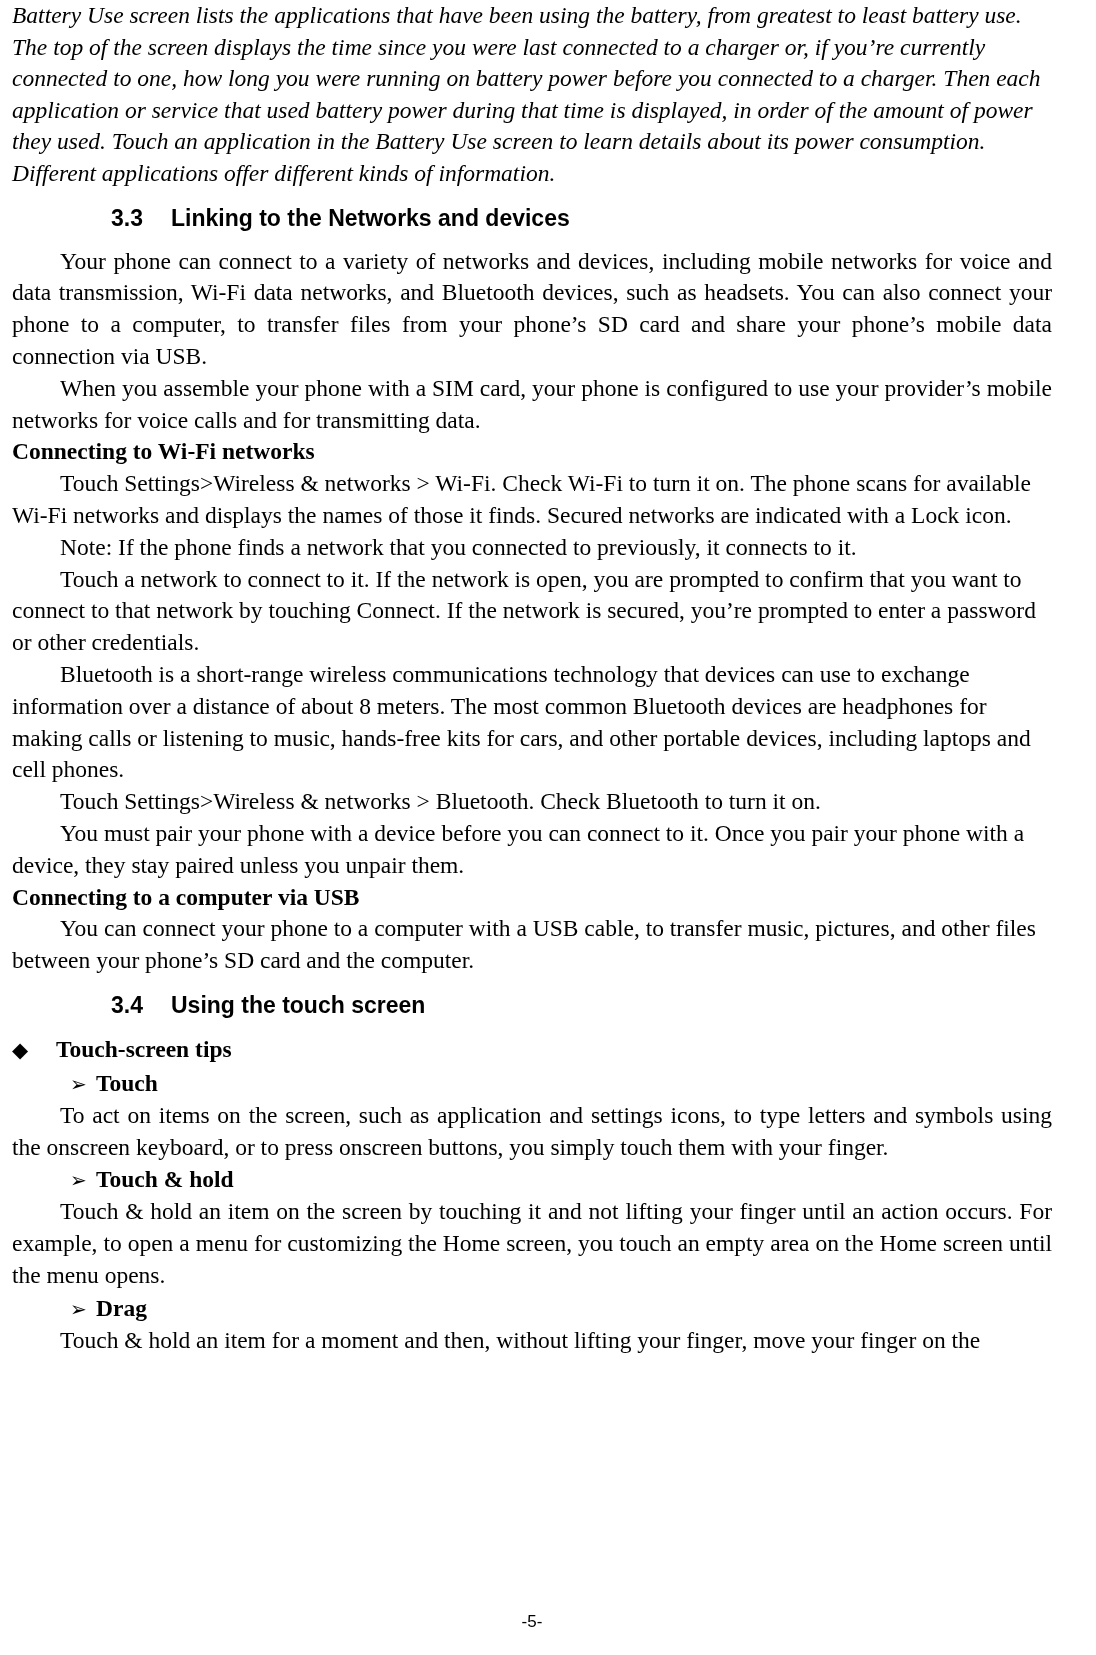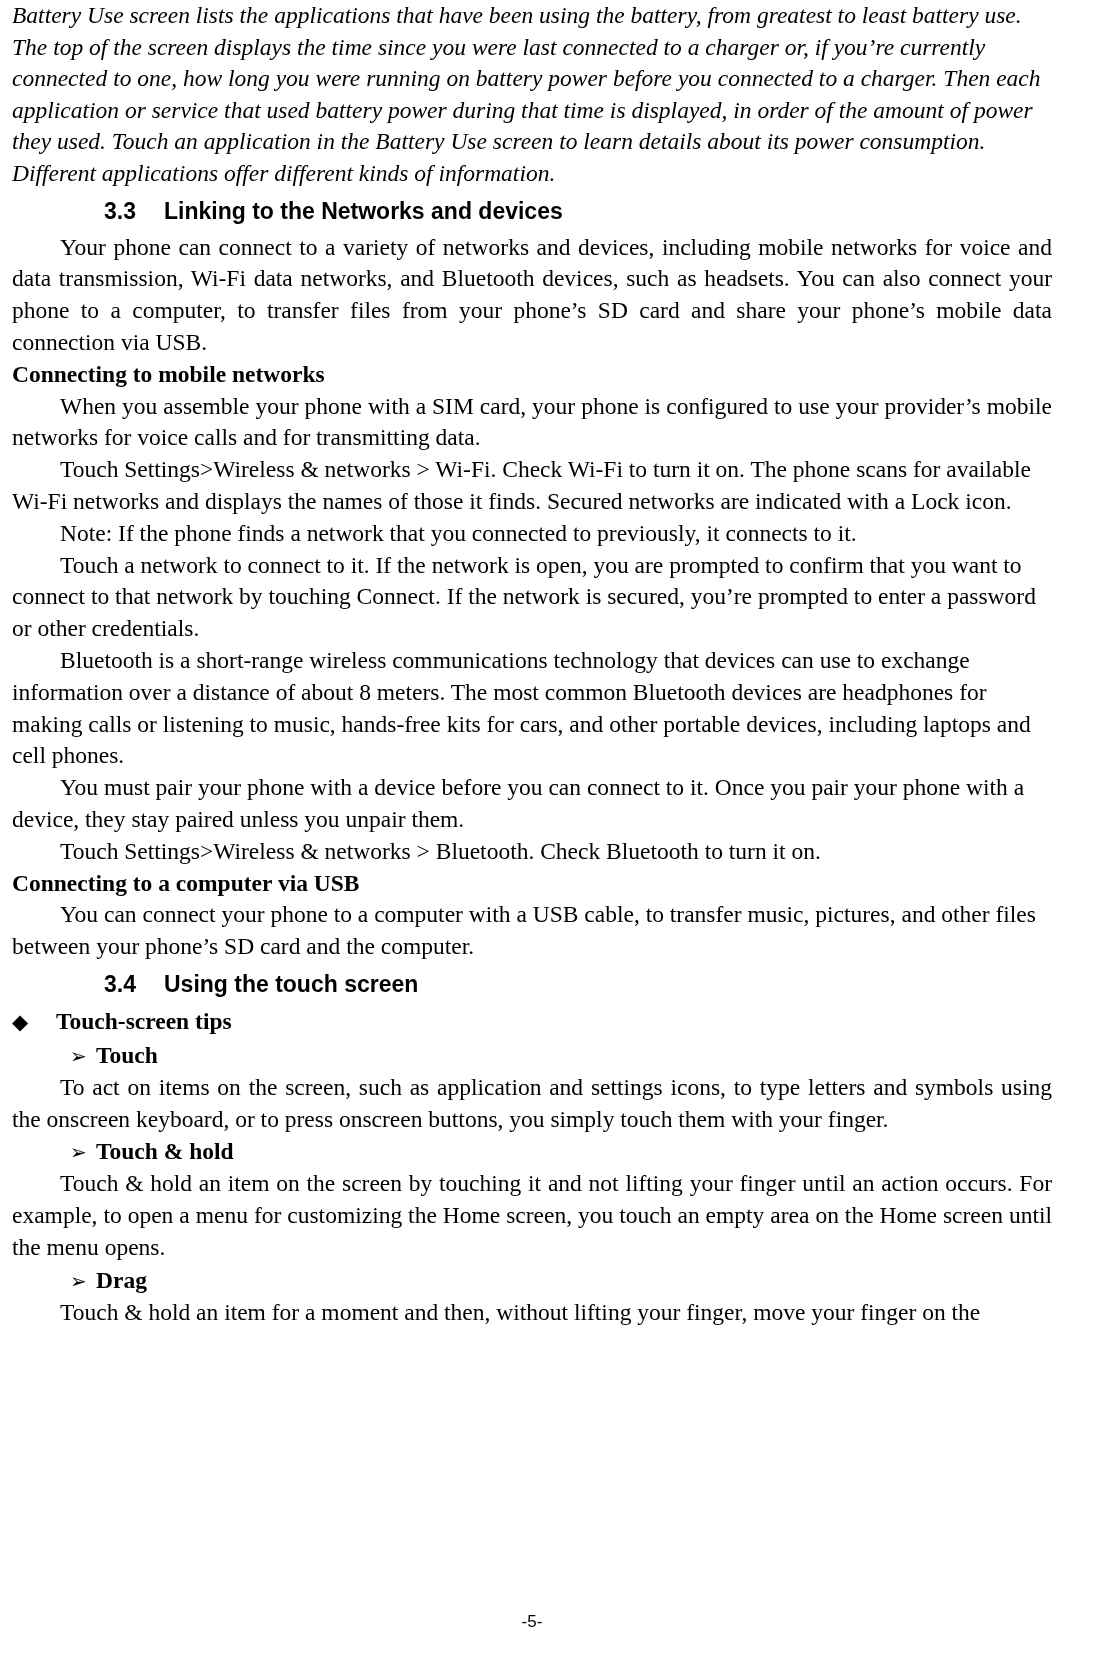--- a/index.html
+++ b/index.html
@@ -49,21 +49,21 @@
     text-indent: 48px;
     text-align: left;
   }
 
   
   .h-num {
     font-family: "Liberation Sans", "DejaVu Sans", sans-serif;
     font-weight: bold;
     font-size: 23px;
     line-height: 34px;
-    margin: 4px;
+    margin: 11px;
     padding-left: 88px;
     white-space: pre;
   }
   .h-num .gap {
     display: inline-block;
     width: 28px;
   }
   .subhead {
     font-weight: bold;
     font-size: 23.5px;
@@ -123,30 +123,30 @@
 <body>
 
 <div class="page">
 
   <p class="intro-italic">Battery Use screen lists the applications that have been using the battery, from greatest to least battery use. The top of the screen displays the time since you were last connected to a charger or, if you’re currently connected to one, how long you were running on battery power before you connected to a charger. Then each application or service that used battery power during that time is displayed, in order of the amount of power they used. Touch an application in the Battery Use screen to learn details about its power consumption. Different applications offer different kinds of information.</p>
 
   <div class="h-num"><span>3.3</span><span class="gap"></span><span>Linking to the Networks and devices</span></div>
 
   <p class="body">Your phone can connect to a variety of networks and devices, including mobile networks for voice and data transmission, Wi-Fi data networks, and Bluetooth devices, such as headsets. You can also connect your phone to a computer, to transfer files from your phone’s SD card and share your phone’s mobile data connection via USB.</p>
 
-  <div class="subhead">Connecting to mobile networks</div>
   <p class="body">When you assemble your phone with a SIM card, your phone is configured to use your provider’s mobile networks for voice calls and for transmitting data.</p>
 
+  <div class="subhead">Connecting to Wi-Fi networks</div>
   <p class="body nojustify">Touch Settings&gt;Wireless &amp; networks &gt; Wi-Fi. Check Wi-Fi to turn it on. The phone scans for available Wi-Fi networks and displays the names of those it finds. Secured networks are indicated with a Lock icon.</p>
   <p class="note">Note: If the phone finds a network that you connected to previously, it connects to it.</p>
   <p class="body nojustify">Touch a network to connect to it. If the network is open, you are prompted to confirm that you want to connect to that network by touching Connect. If the network is secured, you’re prompted to enter a password or other credentials.</p>
 
   <p class="body nojustify">Bluetooth is a short-range wireless communications technology that devices can use to exchange information over a distance of about 8 meters. The most common Bluetooth devices are headphones for making calls or listening to music, hands-free kits for cars, and other portable devices, including laptops and cell phones.</p>
+  <p class="body nojustify">Touch Settings&gt;Wireless &amp; networks &gt; Bluetooth. Check Bluetooth to turn it on.</p>
   <p class="body nojustify">You must pair your phone with a device before you can connect to it. Once you pair your phone with a device, they stay paired unless you unpair them.</p>
-  <p class="body nojustify">Touch Settings&gt;Wireless &amp; networks &gt; Bluetooth. Check Bluetooth to turn it on.</p>
 
   <div class="subhead">Connecting to a computer via USB</div>
   <p class="body nojustify">You can connect your phone to a computer with a USB cable, to transfer music, pictures, and other files between your phone’s SD card and the computer.</p>
 
   <div class="h-num"><span>3.4</span><span class="gap"></span><span>Using the touch screen</span></div>
 
   <div class="bullet-l1">
     <span class="marker">◆</span>
     <span>Touch-screen tips</span>
   </div>

